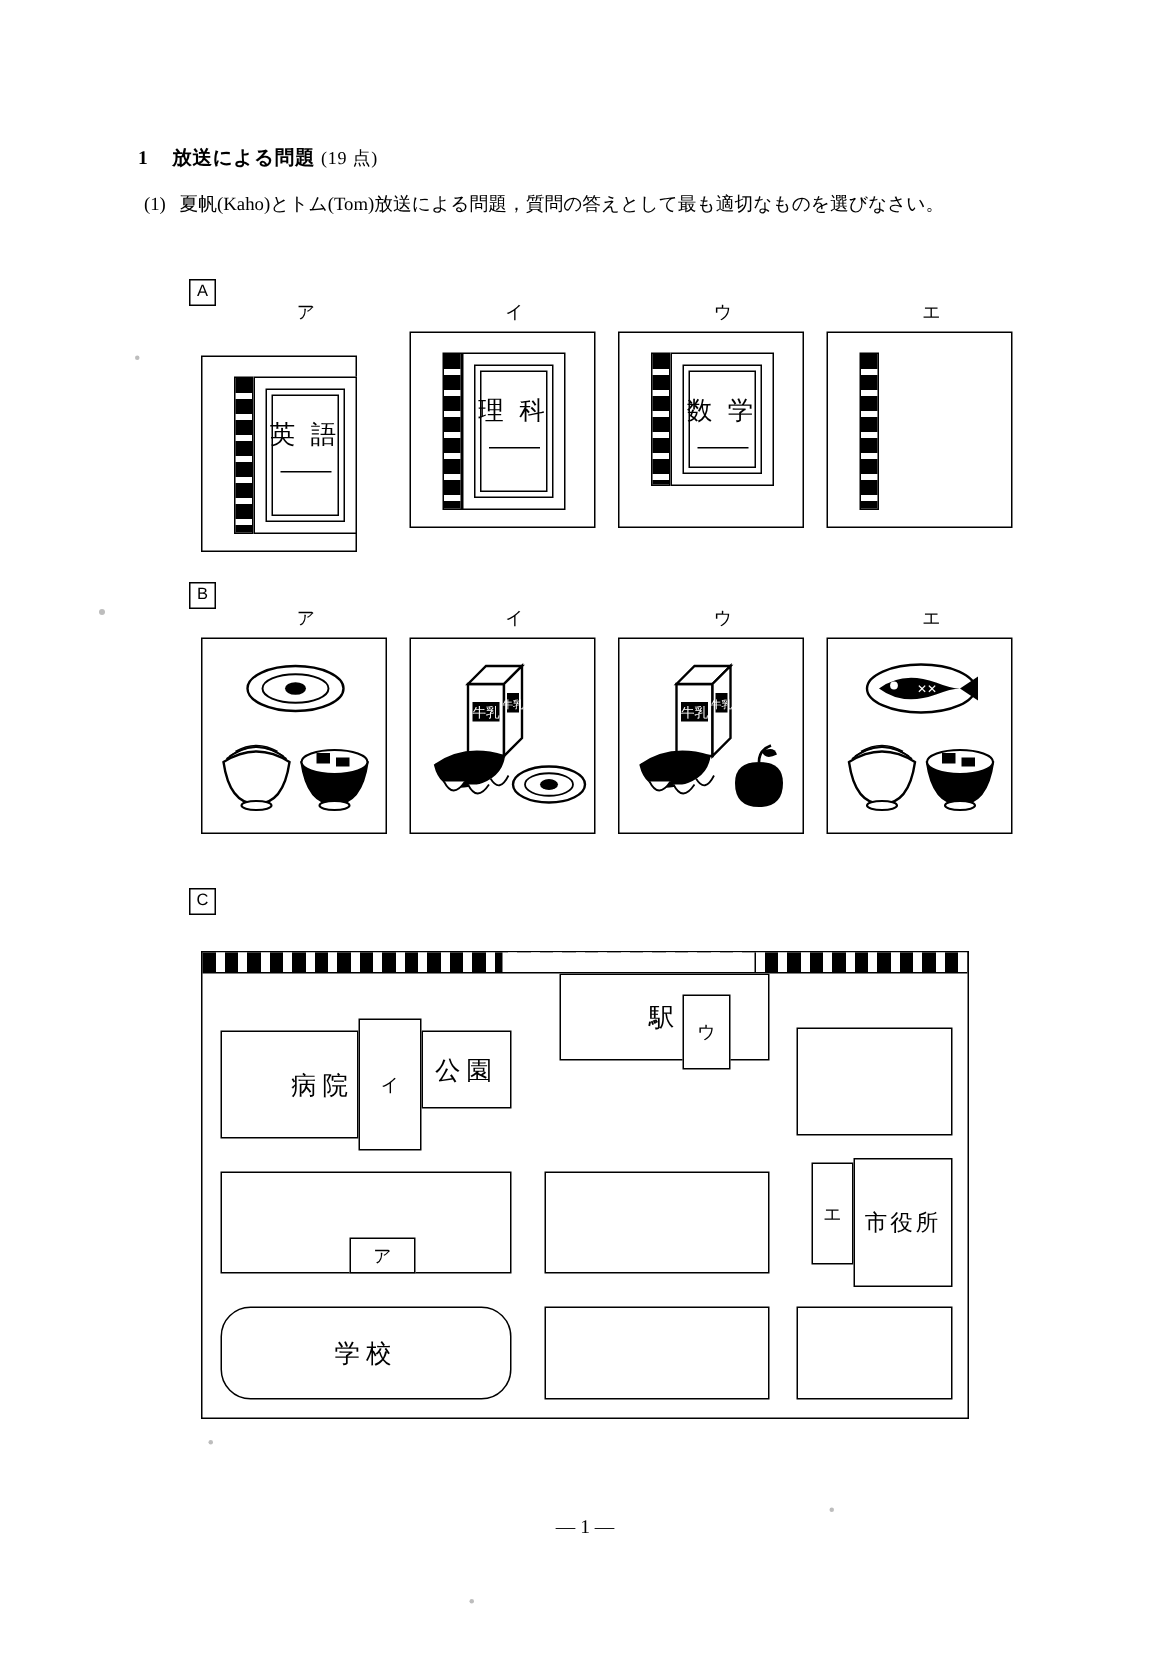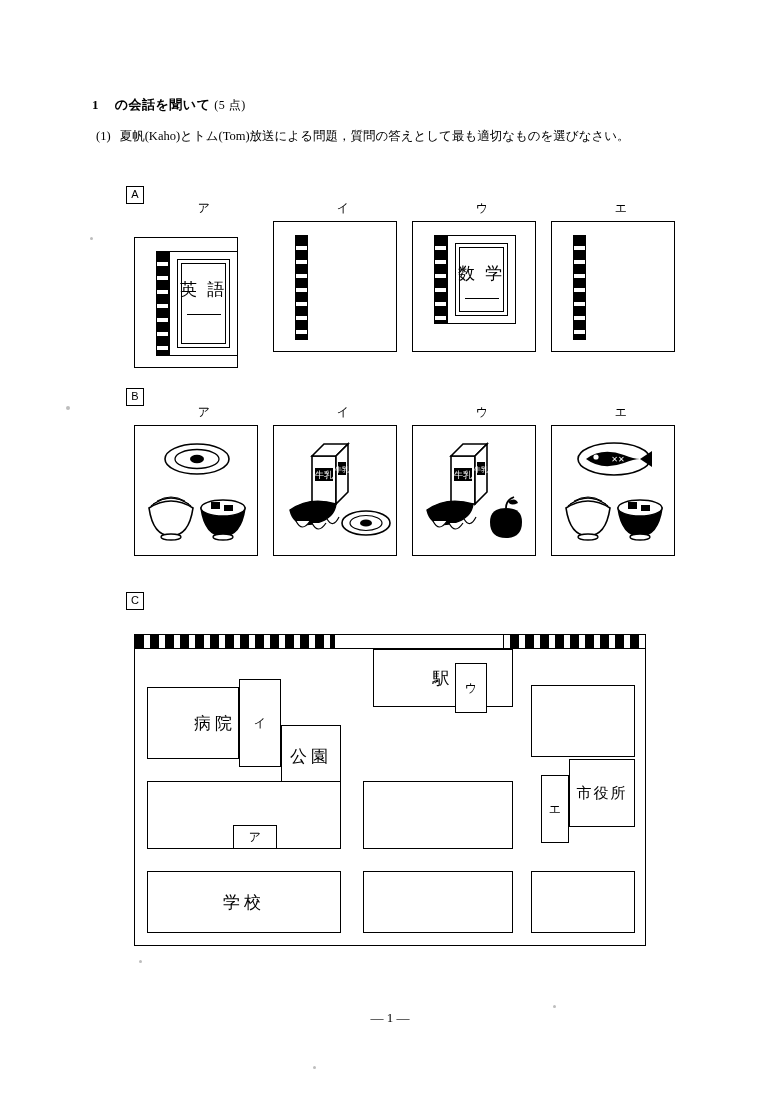--- a/index.html
+++ b/index.html
@@ -127,22 +127,22 @@
   }
   .dust{position:absolute;background:#bdbdbd;border-radius:50%;}
 </style>
 </head>
 <body>
 
 <div class="page">
 
   <div class="q-head">
     <span class="num">1</span>
-    <span>の会話を聞いて</span>
-    <span class="pts">(5 点)</span>
+    <span>放送による問題</span>
+    <span class="pts">(19 点)</span>
   </div>
   <div class="q-sub">
     <span class="lbl">(1)</span>
     <span>夏帆(Kaho)とトム(Tom)放送による問題，質問の答えとして最も適切なものを選びなさい。</span>
   </div>
 
   <div class="sec-letter" style="left:126px;top:186px;">A</div>
 
   <div class="choice-label" style="left:192px;top:200px;">ア</div>
   <div class="choice-label" style="left:331px;top:200px;">イ</div>
@@ -158,20 +158,27 @@
         </div>
         <div class="title">英 語</div>
         <div class="rule"></div>
       </div>
     </div>
   </div>
 
   <div class="pbox" style="left:273px;top:221px;width:124px;height:131px;">
     <div class="book" style="left:21px;top:13px;width:82px;height:105px;">
       <div class="spine"></div>
+      <div class="cover">
+        <div class="inner">
+          <div class="inner2"></div>
+        </div>
+        <div class="title">理 科</div>
+        <div class="rule"></div>
+      </div>
     </div>
   </div>
 
   <div class="pbox" style="left:412px;top:221px;width:124px;height:131px;">
     <div class="book" style="left:21px;top:13px;width:82px;height:89px;">
       <div class="spine"></div>
       <div class="cover">
         <div class="inner">
           <div class="inner2"></div>
         </div>
@@ -315,21 +322,21 @@
     </div>
 
     <div class="blk" style="left:12px;top:52px;width:92px;height:72px;padding-left:44px;">
       <span>病院</span>
     </div>
 
     <div class="marker" style="left:104px;top:44px;width:42px;height:88px;">
       <span>イ</span>
     </div>
 
-    <div class="blk" style="left:146px;top:52px;width:60px;height:62px;margin-top:38px;">
+    <div class="blk" style="left:146px;top:52px;width:60px;height:52px;">
       <span>公園</span>
     </div>
 
     <div class="blk" style="left:238px;top:14px;width:140px;height:58px;">
       <span>駅</span>
     </div>
 
     <div class="marker" style="left:320px;top:28px;width:32px;height:50px;">
       <span>ウ</span>
     </div>
@@ -341,25 +348,25 @@
     <div class="marker" style="left:98px;top:190px;width:44px;height:24px;">
       <span>ア</span>
     </div>
 
     <div class="blk plain" style="left:228px;top:146px;width:150px;height:68px;"></div>
 
     <div class="marker" style="left:406px;top:140px;width:28px;height:68px;">
       <span>エ</span>
     </div>
 
-    <div class="blk" style="left:434px;top:124px;width:66px;height:68px;font-size:15px;letter-spacing:2px;">
+    <div class="blk" style="left:434px;top:137px;width:66px;height:86px;font-size:15px;letter-spacing:2px;">
       <span>市役所</span>
     </div>
 
-    <div class="blk" style="left:12px;top:236px;width:194px;height:62px;">
+    <div class="blk" style="left:12px;top:236px;width:194px;height:62px;border-radius:20px;">
       <span>学校</span>
     </div>
     <div class="blk plain" style="left:228px;top:236px;width:150px;height:62px;"></div>
     <div class="blk plain" style="left:396px;top:236px;width:104px;height:62px;"></div>
   </div>
 
   <div class="pagenum">— 1 —</div>
 
   <div class="dust" style="left:90px;top:237px;width:3px;height:3px;"></div>
   <div class="dust" style="left:66px;top:406px;width:4px;height:4px;"></div>

